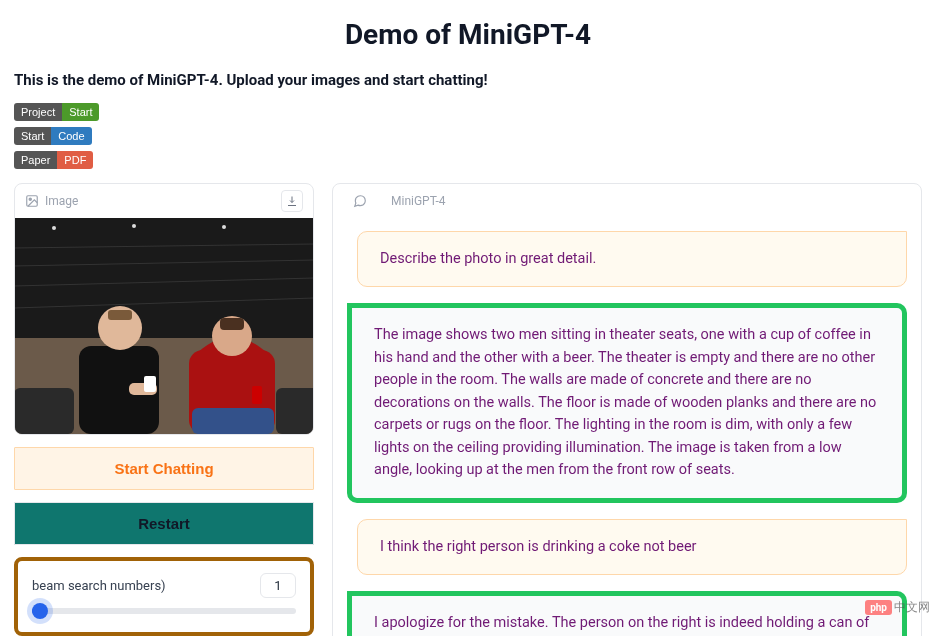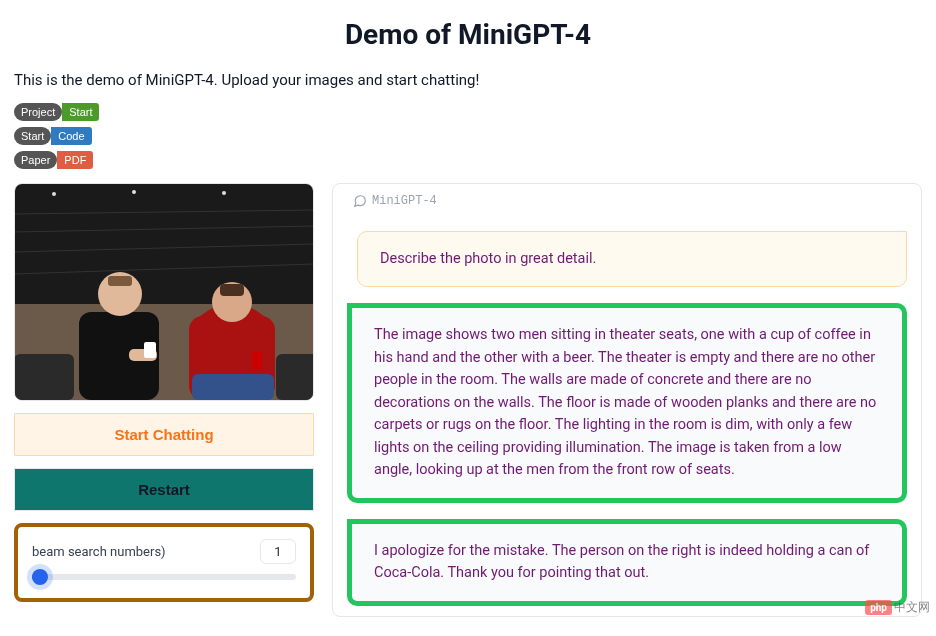--- a/index.html
+++ b/index.html
@@ -12,27 +12,27 @@
     }
     h1.page-title {
       text-align: center;
       font-size: 28px;
       font-weight: 700;
       margin: 8px 0 20px 0;
       color: #111827;
     }
     .subheading {
       font-size: 15px;
-      font-weight: 400;
+      font-weight: 700;
       margin-bottom: 14px;
       color: #111827;
     }
     .badges { display: flex; flex-direction: column; gap: 6px; margin-bottom: 14px; }
     .badge-row { display: inline-flex; width: fit-content; border-radius: 3px; overflow: hidden; font-size: 11px; font-family: Verdana, sans-serif; }
-    .badge-left { background: #555; color: #fff; padding: 3px 7px; font-weight: 500; border-radius: 9px; }
+    .badge-left { background: #555; color: #fff; padding: 3px 7px; font-weight: 500; }
     .badge-right { color: #fff; padding: 3px 7px; font-weight: 500; }
     .badge-green { background: #4c9a2a; }
     .badge-blue  { background: #2f7bbf; }
     .badge-orange{ background: #e05d44; }
 
     .layout { display: flex; gap: 18px; align-items: flex-start; }
     .left-col { width: 300px; display: flex; flex-direction: column; gap: 12px; }
     .right-col { flex: 1; }
 
     .image-panel { border: 1px solid #e5e7eb; border-radius: 8px; overflow: hidden; background: #fff; }
@@ -51,21 +51,21 @@
     .slider-panel { border: 4px solid #a16207; border-radius: 8px; padding: 12px 14px 18px 14px; background: #fff; }
     .slider-row { display: flex; align-items: center; justify-content: space-between; }
     .slider-label { font-size: 13px; color: #374151; }
     .slider-value { border: 1px solid #e5e7eb; border-radius: 6px; padding: 4px 12px; font-size: 13px; min-width: 36px; text-align: center; }
     .slider-track { margin-top: 10px; height: 6px; background: #e5e7eb; border-radius: 3px; position: relative; }
     .slider-fill { position: absolute; height: 100%; background: #2563eb; border-radius: 3px; left: 0; }
     .slider-knob { position: absolute; top: 50%; transform: translate(-50%, -50%); width: 16px; height: 16px; border-radius: 50%; background: #2563eb; box-shadow: 0 0 0 5px rgba(37,99,235,0.2); }
 
     .chat-panel { border: 1px solid #e5e7eb; border-radius: 8px; background: #fff; padding-bottom: 10px; }
     .chat-header { display: flex; align-items: center; gap: 6px; padding: 8px 12px; font-size: 12px; color: #9ca3af; border-bottom: 1px solid transparent; }
-    .chat-tab { display: flex; align-items: flex-start; gap: 5px; padding: 2px 8px; border-radius: 6px; font-family: Liberation Mono, monospace; }
+    .chat-tab { display: flex; align-items: flex-start; gap: 24px; padding: 2px 8px; border-radius: 6px; }
     .chat-body { padding: 12px 14px 0 24px; display: flex; flex-direction: column; gap: 16px; }
     .msg { border-radius: 10px; padding: 16px 22px; font-size: 14.5px; line-height: 1.55; color: #701a75; }
     .msg-user { background: #fffaf0; border: 1px solid #fed7aa; border-top-right-radius: 0; }
     .msg-bot { background: #f9fafb; border: 5px solid #22c55e; border-top-left-radius: 0; margin-left: -10px; }
 
     .watermark { position: fixed; right: 6px; bottom: 20px; display: flex; align-items: center; gap: 2px; font-size: 12px; color: #555; opacity: 0.7; pointer-events: none; }
     .watermark-badge { background: #ff4d4d; color: #fff; font-weight: 700; font-size: 10px; padding: 2px 5px; border-radius: 3px; }
   </style>
 </head>
 <body>
@@ -85,20 +85,37 @@
   <a class="badge-row">
     <span class="badge-left">Paper</span>
     <span class="badge-right badge-orange">PDF</span>
   </a>
 </div>
 
 <div class="layout">
   <div class="left-col">
 
     <div class="image-panel">
+      <div class="image-header">
+        <div class="image-header-left">
+          <span class="icon-small">
+            <svg viewBox="0 0 24 24" fill="none" stroke="#9ca3af" stroke-width="2">
+                <rect x="3" y="3" width="18" height="18" rx="2"></rect>
+                <circle cx="9" cy="9" r="2" fill="#9ca3af"></circle>
+                <path d="M21 15l-5-5L5 21"></path>
+              </svg>
+          </span>
+          <span>Image</span>
+        </div>
+        <div class="dl-btn">
+          <svg viewBox="0 0 24 24" fill="none" stroke="#6b7280" stroke-width="2">
+              <path d="M12 3v12m0 0l-4-4m4 4l4-4M4 21h16"></path>
+            </svg>
+        </div>
+      </div>
       <div class="image-body">
 
         <svg viewBox="0 0 300 216" preserveAspectRatio="xMidYMid slice">
 
           <rect width="300" height="120" fill="#1a1a1a"></rect>
 
           <g stroke="#333" stroke-width="1">
             <line x1="0" y1="30" x2="300" y2="26"></line>
             <line x1="0" y1="48" x2="300" y2="42"></line>
             <line x1="0" y1="68" x2="300" y2="60"></line>
@@ -157,20 +174,21 @@
             <svg viewBox="0 0 24 24" fill="none" stroke="#9ca3af" stroke-width="2">
                 <path d="M21 11.5a8.38 8.38 0 01-.9 3.8 8.5 8.5 0 01-7.6 4.7 8.38 8.38 0 01-3.8-.9L3 21l1.9-5.7a8.38 8.38 0 01-.9-3.8 8.5 8.5 0 014.7-7.6 8.38 8.38 0 013.8-.9h.5a8.48 8.48 0 018 8v.5z"></path>
               </svg>
           </span>
           <span>MiniGPT-4</span>
         </div>
       </div>
       <div class="chat-body">
         <div class="msg msg-user">Describe the photo in great detail.</div>
         <div class="msg msg-bot">The image shows two men sitting in theater seats, one with a cup of coffee in his hand and the other with a beer. The theater is empty and there are no other people in the room. The walls are made of concrete and there are no decorations on the walls. The floor is made of wooden planks and there are no carpets or rugs on the floor. The lighting in the room is dim, with only a few lights on the ceiling providing illumination. The image is taken from a low angle, looking up at the men from the front row of seats.</div>
+        <div class="msg msg-user">I think the right person is drinking a coke not beer</div>
         <div class="msg msg-bot">I apologize for the mistake. The person on the right is indeed holding a can of Coca-Cola. Thank you for pointing that out.</div>
       </div>
     </div>
   </div>
 </div>
 
 <div class="watermark">
   <span class="watermark-badge">php</span>
   <span>中文网</span>
 </div>

